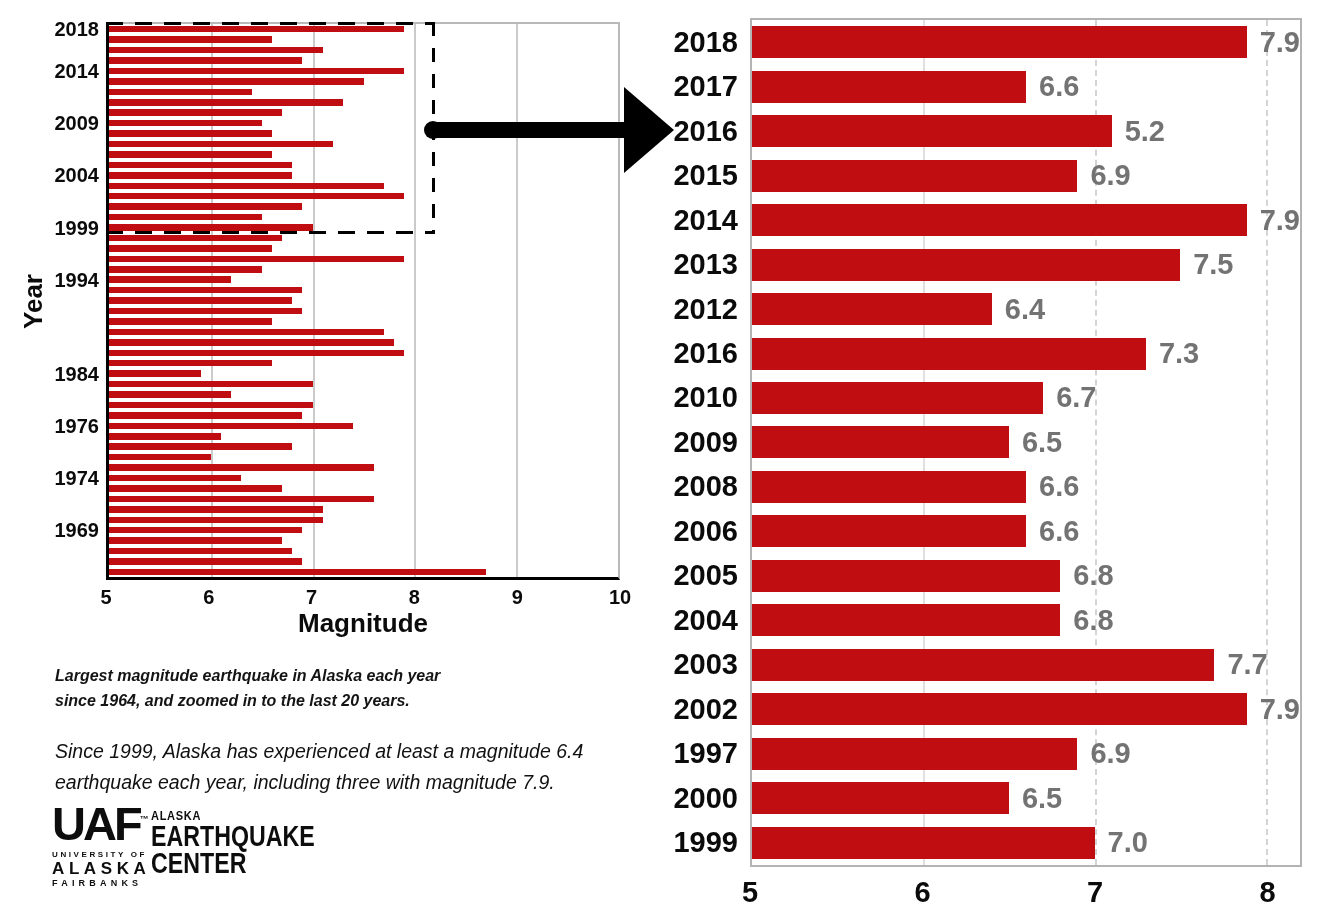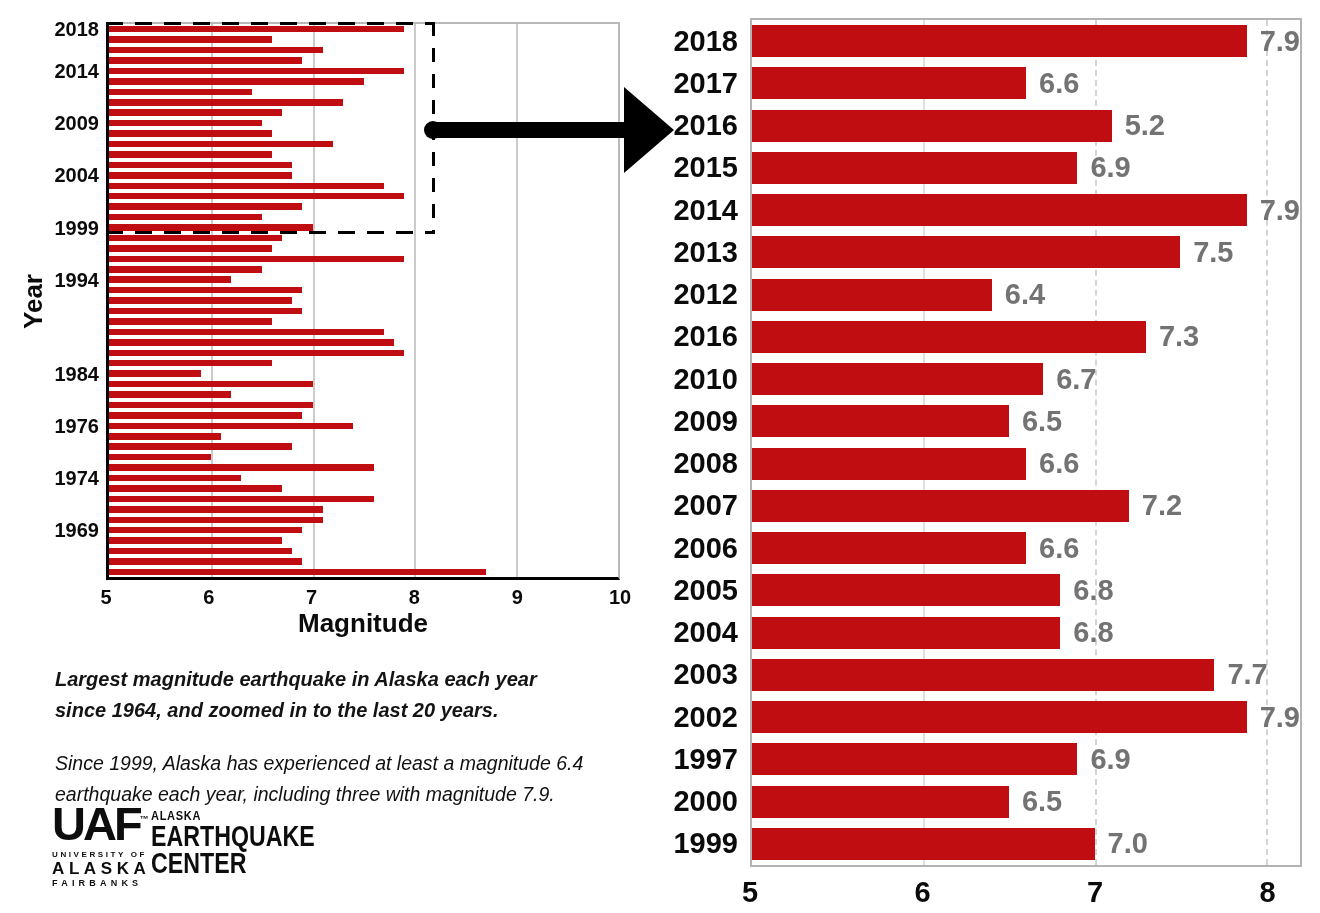--- a/index.html
+++ b/index.html
@@ -38,21 +38,21 @@
   .rrows{position:absolute;left:0;top:0;right:0;bottom:0;display:flex;flex-direction:column;z-index:1;}
   .rrow{flex:1;position:relative;display:flex;align-items:center;}
   .rbar{height:32px;}
   .ryear{position:absolute;right:100%;margin-right:14px;font-weight:bold;font-size:29px;line-height:1;color:#0b0b0b;}
   .rval{margin-left:13px;font-weight:bold;font-size:29px;line-height:1;color:#737373;}
   .rxaxis{position:absolute;left:750px;top:876px;width:552px;height:34px;}
   .rxlabel{position:absolute;transform:translateX(-50%);font-weight:bold;font-size:29px;color:#0b0b0b;}
 
   
   .caption{position:absolute;left:55px;top:664px;width:640px;}
-  .cap-title{margin:0 0 22px 0;font-style:italic;font-weight:bold;font-size:20px;line-height:1.55;
+  .cap-title{margin:0 0 22px 0;font-style:italic;font-weight:bold;font-size:16px;line-height:1.55;
              white-space:pre-line;color:#141414;}
   .cap-sub{margin:0;font-style:italic;font-size:19.5px;line-height:1.6;white-space:pre-line;color:#111;}
 
   
   .logo{position:absolute;left:52px;top:806px;display:flex;align-items:flex-start;gap:13px;color:#0d0d0d;}
   .uaf-block{width:86px;}
   .uaf-big{font-size:47px;font-weight:900;letter-spacing:-3px;line-height:0.78;white-space:nowrap;}
   .uaf-tm{font-size:9px;font-weight:bold;vertical-align:18px;letter-spacing:0;}
   .uni-l1{margin-top:7px;font-size:8px;font-weight:bold;letter-spacing:2.6px;white-space:nowrap;}
   .uni-l2{font-size:17px;font-weight:900;letter-spacing:4.6px;line-height:1.15;white-space:nowrap;}
@@ -320,25 +320,20 @@
           <span class="ryear">2009</span>
           <div class="rbar" title="2009: 6.5" style="width: 46.875%; background: rgb(192, 13, 17);"></div>
           <span class="rval">6.5</span>
         </div>
         <div class="rrow">
           <span class="ryear">2008</span>
           <div class="rbar" title="2008: 6.6" style="width: 50%; background: rgb(192, 13, 17);"></div>
           <span class="rval">6.6</span>
         </div>
         <div class="rrow">
-          <span class="ryear">2007</span>
-          <div class="rbar" title="2007: 7.2" style="width: 68.75%; background: rgb(192, 13, 17);"></div>
-          <span class="rval">7.2</span>
-        </div>
-        <div class="rrow">
           <span class="ryear">2006</span>
           <div class="rbar" title="2006: 6.6" style="width: 50%; background: rgb(192, 13, 17);"></div>
           <span class="rval">6.6</span>
         </div>
         <div class="rrow">
           <span class="ryear">2005</span>
           <div class="rbar" title="2005: 6.8" style="width: 56.25%; background: rgb(192, 13, 17);"></div>
           <span class="rval">6.8</span>
         </div>
         <div class="rrow">

